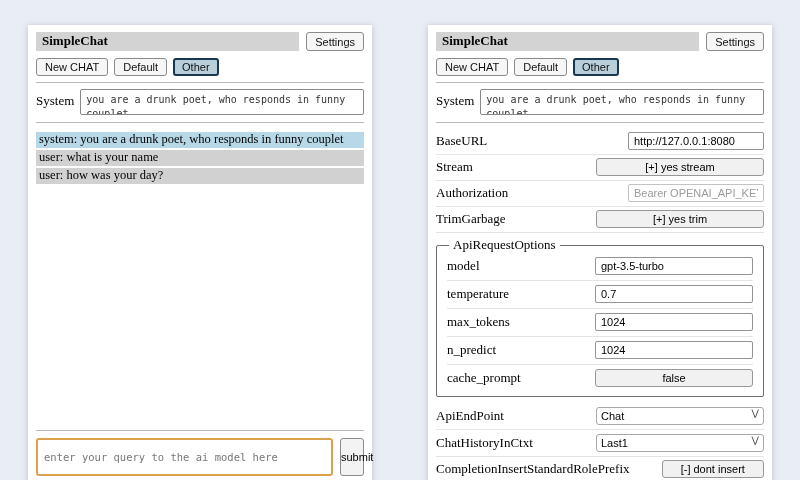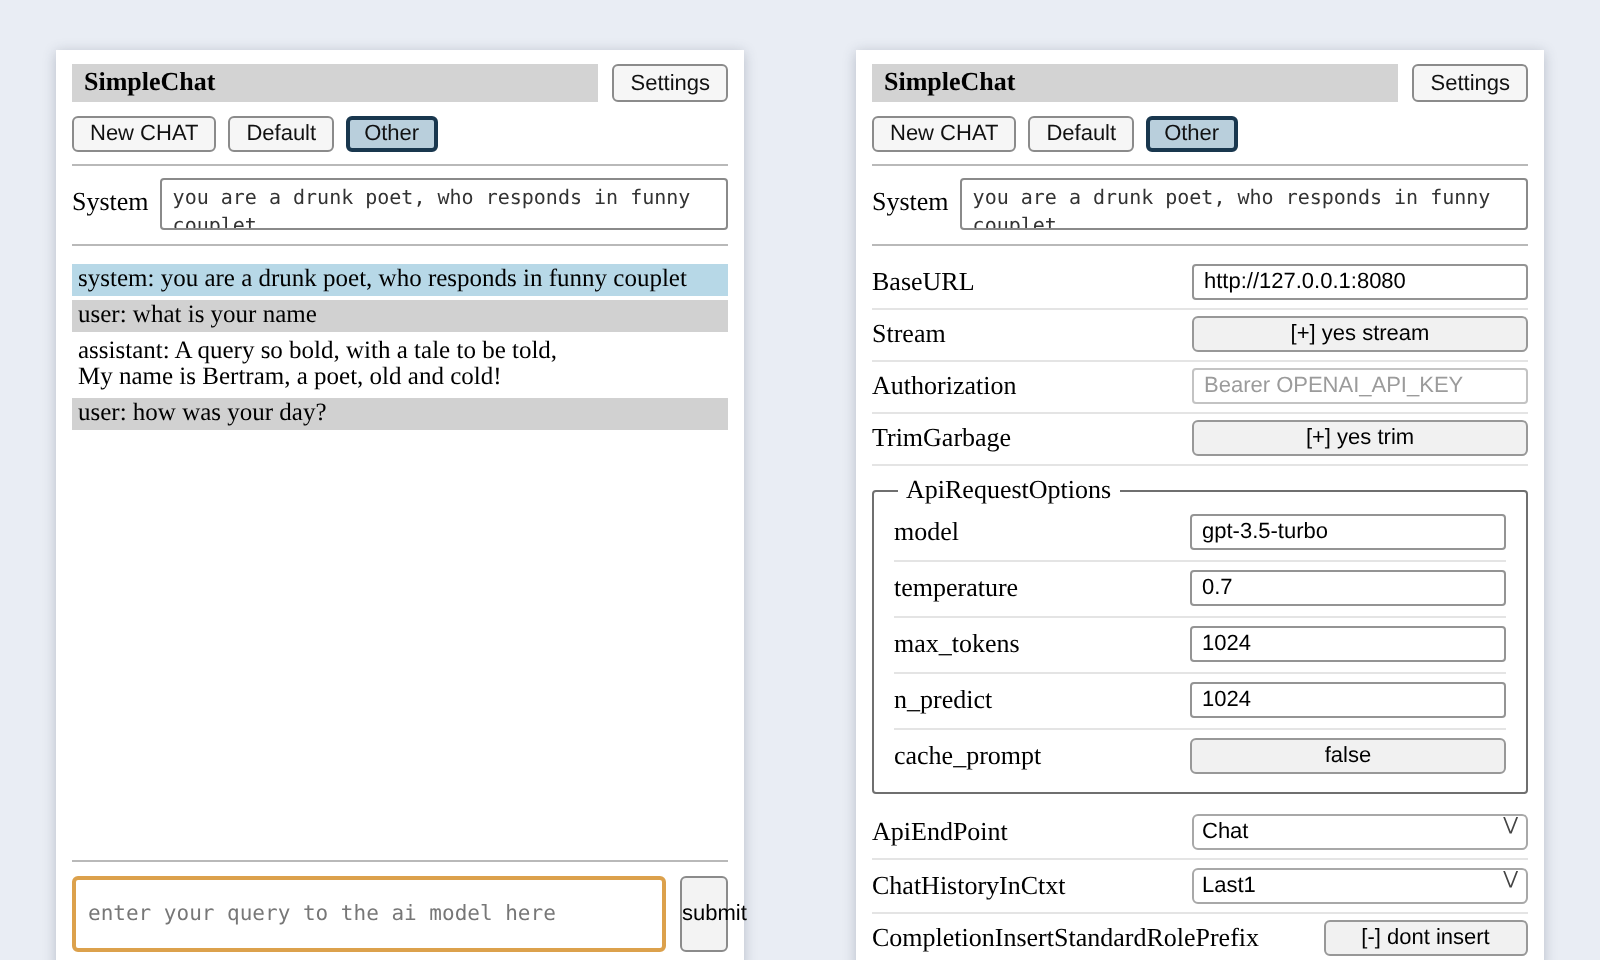--- a/index.html
+++ b/index.html
@@ -53,21 +53,21 @@
   .msg-assistant { background:#ffffff; }
 
   
   .settings-list { margin-top:1px; }
   .setting-row {
     display:flex; justify-content:space-between; align-items:center;
     padding:3px 0 4px; border-bottom:1px solid #e4e4e4;gap:32px;
   }
   .setting-label { font:13px "Liberation Serif",serif; color:#000; }
   .ctl-input {
-    width:168px; border:1px solid #949494; border-radius:2px;
+    width:136px; border:1px solid #949494; border-radius:2px;
     font:11px "Liberation Sans",sans-serif; padding:2px 5px; color:#000;
   }
   .ctl-input.ctl-ghost { border-color:#c3c3c3; }
   .ctl-input.ctl-ghost::placeholder { color:#9b9b9b; }
   .ctl-button {
     width:168px; background:#f1f1f1; border:1px solid #989898; border-radius:3px;
     font:11px "Liberation Sans",sans-serif; padding:2px 0; text-align:center;
     color:#000; cursor:pointer;
   }
   .select-wrap { position:relative; width:168px; }
@@ -128,22 +128,20 @@
   <div class="system-row">
     <span class="system-label">System</span>
     <textarea class="system-textarea" spellcheck="false" style="">you are a drunk poet, who responds in funny couplet</textarea>
   </div>
 
   <hr class="sep">
 
   <div class="messages">
     <div class="msg msg-system">system: you are a drunk poet, who responds in funny couplet</div>
     <div class="msg msg-user">user: what is your name</div>
-    <div class="msg msg-assistant">assistant: A query so bold, with a tale to be told,
-My name is Bertram, a poet, old and cold!</div>
     <div class="msg msg-user">user: how was your day?</div>
   </div>
 
   <hr class="sep">
 
   <div class="query-row">
     <input type="text" class="query-input focused" spellcheck="false" placeholder="enter your query to the ai model here" style="">
     <button class="submit-btn">submit</button>
   </div>
 </div>

